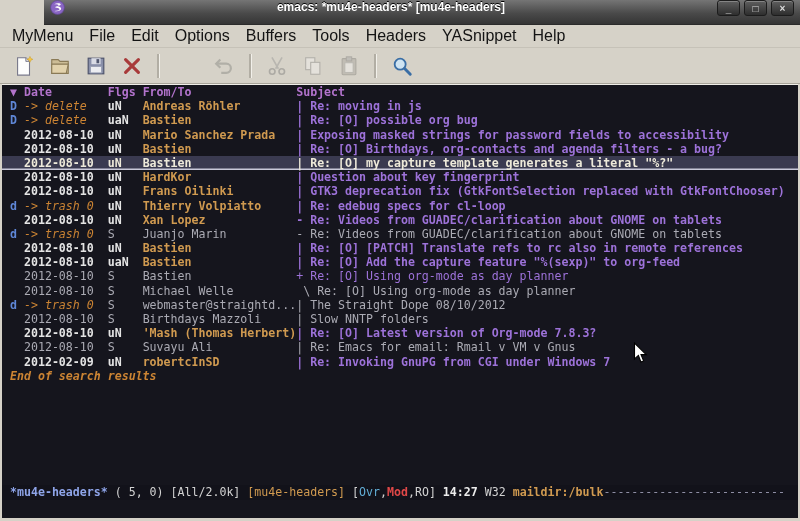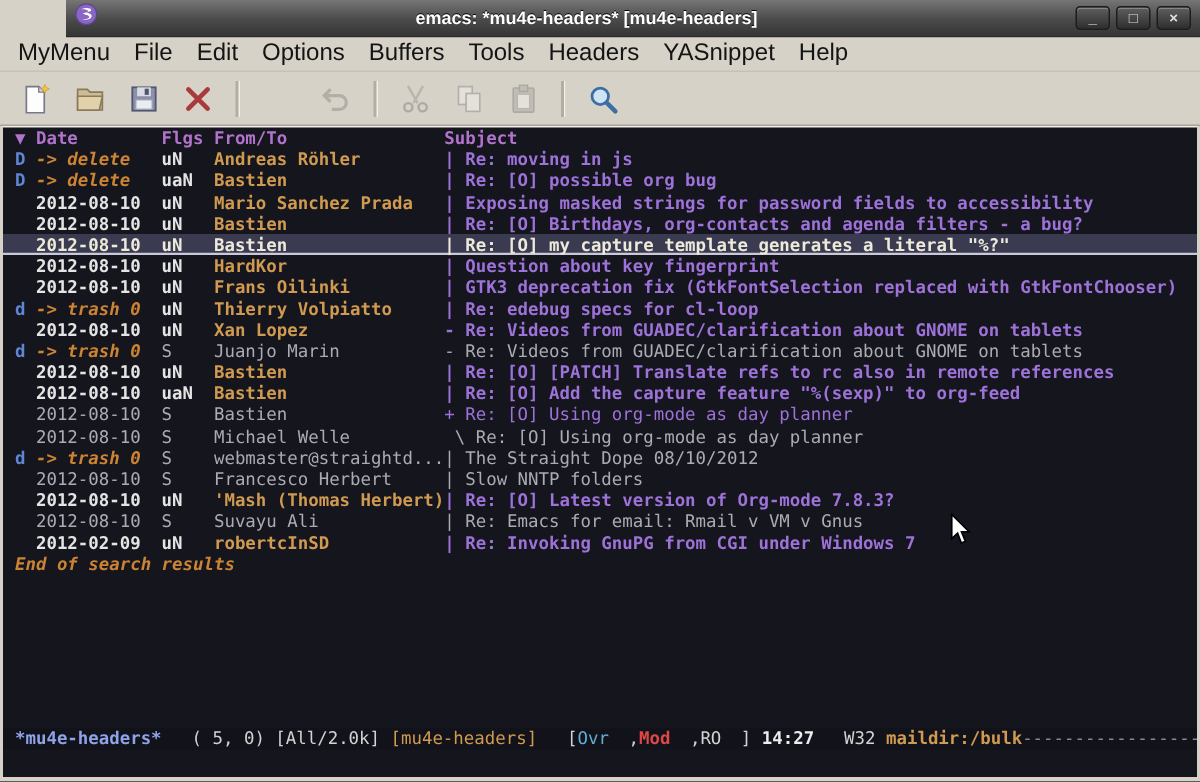--- a/index.html
+++ b/index.html
@@ -10,21 +10,21 @@
     background:var(--chrome,#d6d2c8);
     font-family:"Liberation Sans", sans-serif;
     box-sizing:border-box; overflow:hidden;
     display:flex; flex-direction:column;
   }
 
   
   .titlebar {
     height:24px; flex:0 0 24px;
     background:linear-gradient(#757575,#4a4a4a 55%,#353535);
-    display:flex; align-items:center; padding:0 6px; gap:22px;
+    display:flex; align-items:flex-start; padding:0 6px; gap:22px;
     border-bottom:1px solid #2b2b2b;
     margin-left:44px;
   }
   .titlebar .title {
     flex:1; text-align:center; color:#ffffff; font-weight:bold;
     font-size:12px; text-shadow:0 -1px 0 #000; white-space:nowrap; overflow:hidden;
   }
   .win-buttons { display:flex; gap:4px; }
   .win-btn {
     width:23px; height:16px; line-height:15px; text-align:center;
@@ -71,35 +71,35 @@
   .buffer { flex:1; overflow:hidden; font-size:11.6px; line-height:14.2px; }
 
   .header-line, .row, .end-marker { white-space:pre; height:14.2px; padding-left:8px; }
   .header-line span { color:var(--header-fg,#b273cc); font-weight:bold; }
 
   .row .c-mark { color:var(--mark-fg,#5f87d7); font-weight:bold; }
   .row.unread .c-date, .row.unread .c-flags { color:var(--unread-fg,#e4e4e4); font-weight:bold; }
   .row.unread .c-from { color:var(--unread-from,#d09a50); font-weight:bold; }
   .row.unread .c-subject { color:var(--unread-subject,#9d72d9); font-weight:bold; }
   .row.read .c-date, .row.read .c-flags, .row.read .c-from, .row.read .c-subject { color:var(--read-fg,#ababb4); }
-  .row.action .c-date { color:var(--action-fg,#cc8433); font-style:italic; font-weight:bold; }
+  .row.action .c-date { color:var(--action-fg,#cc8433); font-style:italic; font-weight:normal; }
   .row .c-subject.purple { color:var(--unread-subject,#9d72d9); }
   .row.current { background:var(--current-bg,#3a3a50); box-shadow:inset 0 -1.5px 0 var(--current-line,#c9c9da); }
   .row.current span { color:var(--current-fg,#eeeada) !important; font-weight:bold; font-style:normal; }
 
   .end-marker { color:var(--end-fg,#cc8433); font-style:italic; font-weight:bold; }
 
   
   .modeline {
     flex:0 0 15px; height:15px; line-height:15px; font-size:11.6px;
     padding-left:8px; white-space:pre; overflow:hidden;
     background:var(--modeline-bg,#12121a);
   }
   .ml-buffer { color:var(--ml-buffer,#8ea4e8); font-weight:bold; }
-  .ml-plain  { color:var(--ml-plain,#d2d2d2);margin-left:13px; }
+  .ml-plain  { color:var(--ml-plain,#d2d2d2); }
   .ml-mode   { color:var(--ml-mode,#d09a50); }
   .ml-ovr    { color:var(--ml-ovr,#62aed6); }
   .ml-mod    { color:var(--ml-mod,#e04848); font-weight:bold; }
   .ml-ro     { color:var(--ml-plain,#d2d2d2); }
   .ml-time   { color:var(--ml-time,#ececec); font-weight:bold; }
   .ml-folder { color:var(--ml-folder,#d09a50); font-weight:bold; }
   .ml-dashes { color:var(--ml-dashes,#8e8ea4); }
 
   .echo { flex:0 0 18px; background:var(--bg,#15151d); }
 
@@ -231,21 +231,21 @@
           <div class="row unread"><span class="c-mark">  </span><span class="c-date">2012-08-10  </span><span class="c-flags">uN   </span><span class="c-from">HardKor               </span><span class="c-subject">| Question about key fingerprint</span></div>
           <div class="row unread"><span class="c-mark">  </span><span class="c-date">2012-08-10  </span><span class="c-flags">uN   </span><span class="c-from">Frans Oilinki         </span><span class="c-subject">| GTK3 deprecation fix (GtkFontSelection replaced with GtkFontChooser)</span></div>
           <div class="row unread action"><span class="c-mark">d </span><span class="c-date">-&gt; trash 0  </span><span class="c-flags">uN   </span><span class="c-from">Thierry Volpiatto     </span><span class="c-subject">| Re: edebug specs for cl-loop</span></div>
           <div class="row unread"><span class="c-mark">  </span><span class="c-date">2012-08-10  </span><span class="c-flags">uN   </span><span class="c-from">Xan Lopez             </span><span class="c-subject">- Re: Videos from GUADEC/clarification about GNOME on tablets</span></div>
           <div class="row read action"><span class="c-mark">d </span><span class="c-date">-&gt; trash 0  </span><span class="c-flags">S    </span><span class="c-from">Juanjo Marin          </span><span class="c-subject">- Re: Videos from GUADEC/clarification about GNOME on tablets</span></div>
           <div class="row unread"><span class="c-mark">  </span><span class="c-date">2012-08-10  </span><span class="c-flags">uN   </span><span class="c-from">Bastien               </span><span class="c-subject">| Re: [O] [PATCH] Translate refs to rc also in remote references</span></div>
           <div class="row unread"><span class="c-mark">  </span><span class="c-date">2012-08-10  </span><span class="c-flags">uaN  </span><span class="c-from">Bastien               </span><span class="c-subject">| Re: [O] Add the capture feature "%(sexp)" to org-feed</span></div>
           <div class="row read"><span class="c-mark">  </span><span class="c-date">2012-08-10  </span><span class="c-flags">S    </span><span class="c-from">Bastien               </span><span class="c-subject purple">+ Re: [O] Using org-mode as day planner</span></div>
           <div class="row read"><span class="c-mark">  </span><span class="c-date">2012-08-10  </span><span class="c-flags">S    </span><span class="c-from">Michael Welle         </span><span class="c-subject"> \ Re: [O] Using org-mode as day planner</span></div>
           <div class="row read action"><span class="c-mark">d </span><span class="c-date">-&gt; trash 0  </span><span class="c-flags">S    </span><span class="c-from">webmaster@straightd...</span><span class="c-subject">| The Straight Dope 08/10/2012</span></div>
-          <div class="row read"><span class="c-mark">  </span><span class="c-date">2012-08-10  </span><span class="c-flags">S    </span><span class="c-from">Francesco Herbert     </span><span class="c-subject">| Slow NNTP folders</span></div>
+          <div class="row read"><span class="c-mark">  </span><span class="c-date">2012-08-10  </span><span class="c-flags">S    </span><span class="c-from">Birthdays Mazzoli     </span><span class="c-subject">| Slow NNTP folders</span></div>
           <div class="row unread"><span class="c-mark">  </span><span class="c-date">2012-08-10  </span><span class="c-flags">uN   </span><span class="c-from">'Mash (Thomas Herbert)</span><span class="c-subject">| Re: [O] Latest version of Org-mode 7.8.3?</span></div>
           <div class="row read"><span class="c-mark">  </span><span class="c-date">2012-08-10  </span><span class="c-flags">S    </span><span class="c-from">Suvayu Ali            </span><span class="c-subject">| Re: Emacs for email: Rmail v VM v Gnus</span></div>
           <div class="row unread"><span class="c-mark">  </span><span class="c-date">2012-02-09  </span><span class="c-flags">uN   </span><span class="c-from">robertcInSD           </span><span class="c-subject">| Re: Invoking GnuPG from CGI under Windows 7</span></div>
         </div>
       <div class="end-marker">End of search results</div>
     </div>
     <div class="modeline"><span class="ml-buffer">*mu4e-headers*</span><span class="ml-plain"> ( 5, 0) [All/2.0k] </span><span class="ml-mode">[mu4e-headers]</span><span class="ml-plain"> [</span><span class="ml-ovr">Ovr</span><span class="ml-plain">,</span><span class="ml-mod">Mod</span><span class="ml-plain">,</span><span class="ml-ro">RO</span><span class="ml-plain">] </span><span class="ml-time">14:27</span><span class="ml-plain"> W32 </span><span class="ml-folder">maildir:/bulk</span><span class="ml-dashes">--------------------------</span></div>
     <div class="echo"></div>
   </div>
 

